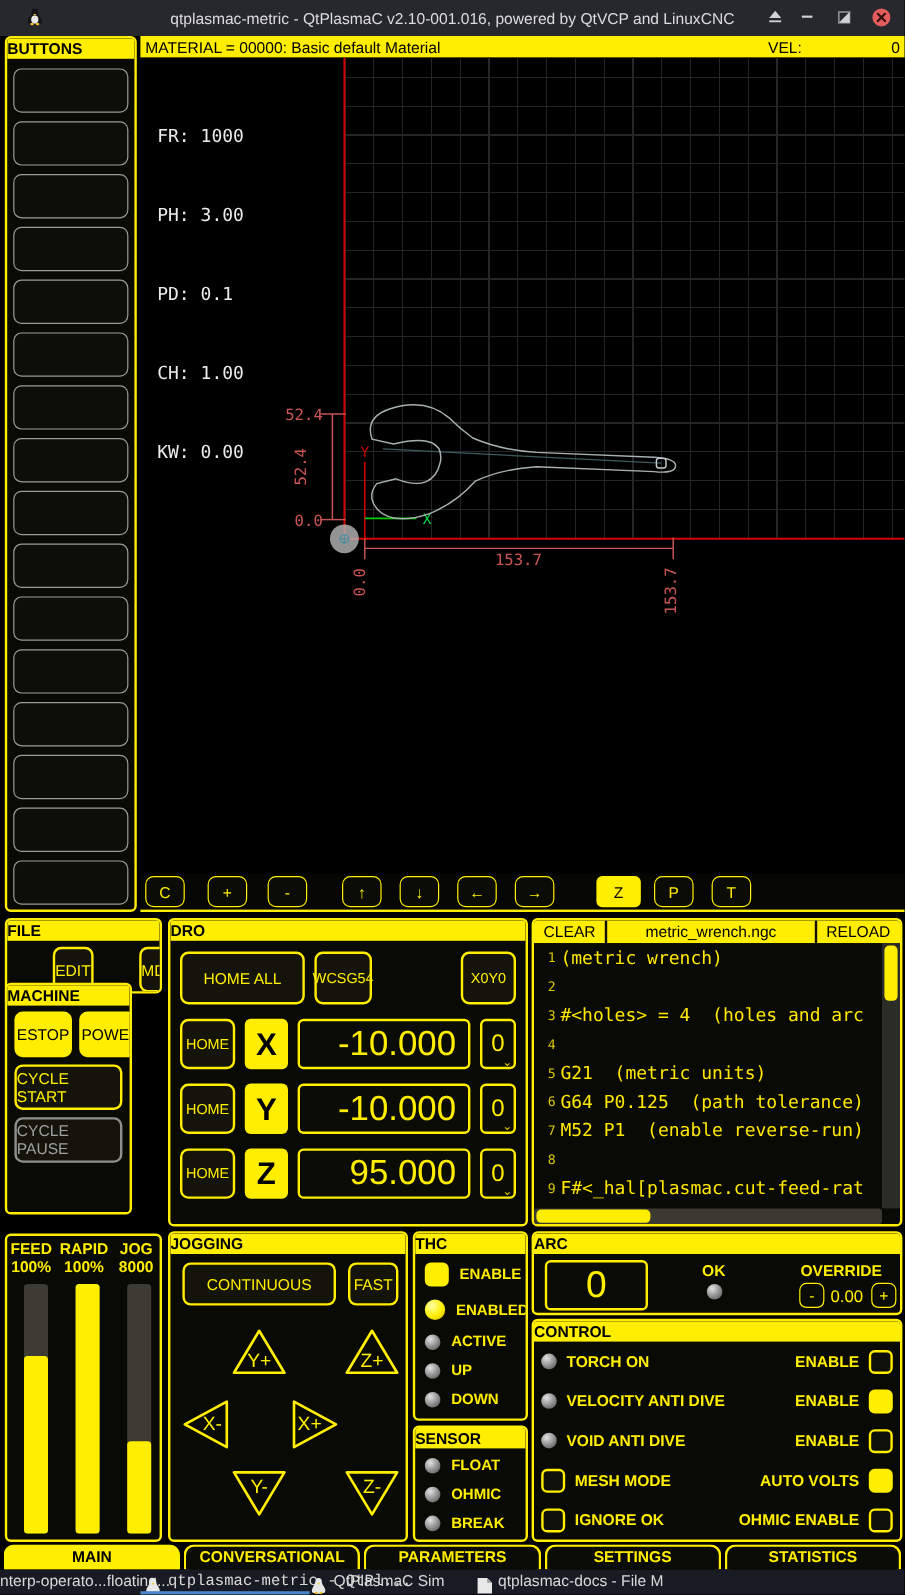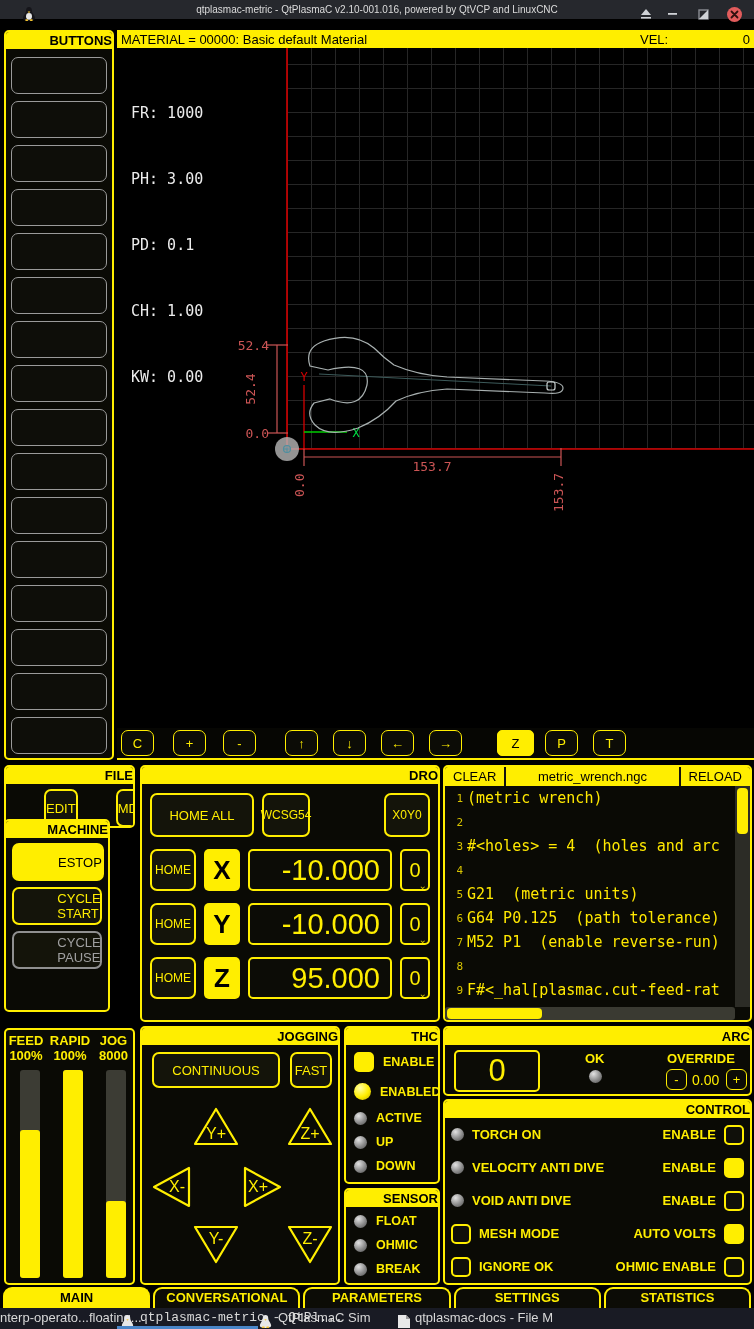--- a/index.html
+++ b/index.html
@@ -2,29 +2,29 @@
 <html><head>
 <meta charset="utf-8">
 <style>
   :root{ --y:#ffee00; --dim:#cc5555; --red:#d40000; }
   *{margin:0;padding:0;box-sizing:border-box;}
   html,body{background:#000;}
   body{font-family:"Liberation Sans",sans-serif;}
   #app{position:relative;width:754px;height:1329px;background:#000;overflow:hidden;}
 
   
-  .titlebar{position:absolute;left:0;top:0;width:754px;height:19px;background:#26282d;
-    display:flex;align-items:center;color:#dcdcdc;font-size:10px;}
+  .titlebar{position:absolute;left:0;top:0;width:754px;height:30px;background:#26282d;
+    display:flex;align-items:center;color:#dcdcdc;font-size:13px;}
   .titlebar .title{position:absolute;left:0;right:0;text-align:center;}
   .tb-ico{position:absolute;top:5px;width:18px;height:18px;display:flex;align-items:center;justify-content:center;}
   .winbtn{position:absolute;top:4px;width:20px;height:20px;display:flex;align-items:center;justify-content:center;cursor:default;}
 
   
   .panel{position:absolute;border:2px solid var(--y);border-radius:5px;background:#0a0a05;overflow:hidden;}
-  .phead{background:var(--y);color:#000;font-weight:bold;font-size:13px;height:17px;line-height:17px;text-align:right;}
+  .phead{background:var(--y);color:#000;font-weight:bold;font-size:13px;height:17px;line-height:17px;text-align:left;}
   .btn{border:2px solid var(--y);border-radius:7px;color:var(--y);background:#14140a;
     display:flex;align-items:center;justify-content:center;font-size:13px;}
   .btn.filled{background:var(--y);color:#000;}
   .btn.disabled{border-color:#909090;color:#a0a0a0;}
 
   
   .blank-btn{height:37px;border:1px solid #9a9a9a;border-radius:7px;background:#0e0e09;margin:0 5px 7px 5px;}
 
   
   .matbar{position:absolute;left:117px;top:30px;width:637px;height:18px;background:var(--y);
@@ -44,21 +44,21 @@
   
   .ptool{position:absolute;left:117px;top:728px;width:637px;height:32px;background:#060603;border-bottom:2px solid var(--y);}
   .tb-btn{position:absolute;top:2px;width:33px;height:26px;border:1px solid var(--y);border-radius:7px;
     color:var(--y);font-size:13px;display:flex;align-items:center;justify-content:center;background:#0c0c06;}
   .tb-btn.filled{background:var(--y);color:#000;border-radius:5px;width:37px;}
 
   
   .btnrow{display:flex;gap:6px;padding:5px 6px;}
   .btnrow .btn{flex:1;height:38px;margin-left:32px;}
   .mcol{display:flex;flex-direction:column;gap:6px;padding:5px 6px;}
-  .mcol .btn{height:38px;padding-left:44px;}
+  .mcol .btn{height:38px;}
 
   
   .ovr-labels{display:grid;grid-template-columns:40px 48px 39px;color:var(--y);font-size:13px;font-weight:bold;
     text-align:center;padding-top:3px;}
   .ovr-vals{display:grid;grid-template-columns:40px 48px 39px;color:var(--y);font-size:13px;font-weight:bold;text-align:center;}
   .slider{position:absolute;width:20px;top:40px;bottom:5px;background:#3c3c34;border-radius:3px;}
   .slider .fill{position:absolute;left:0;right:0;bottom:0;background:var(--y);border-radius:3px;}
 
   
   .dro-body{padding:9px 8px;display:flex;flex-direction:column;gap:12px;}

